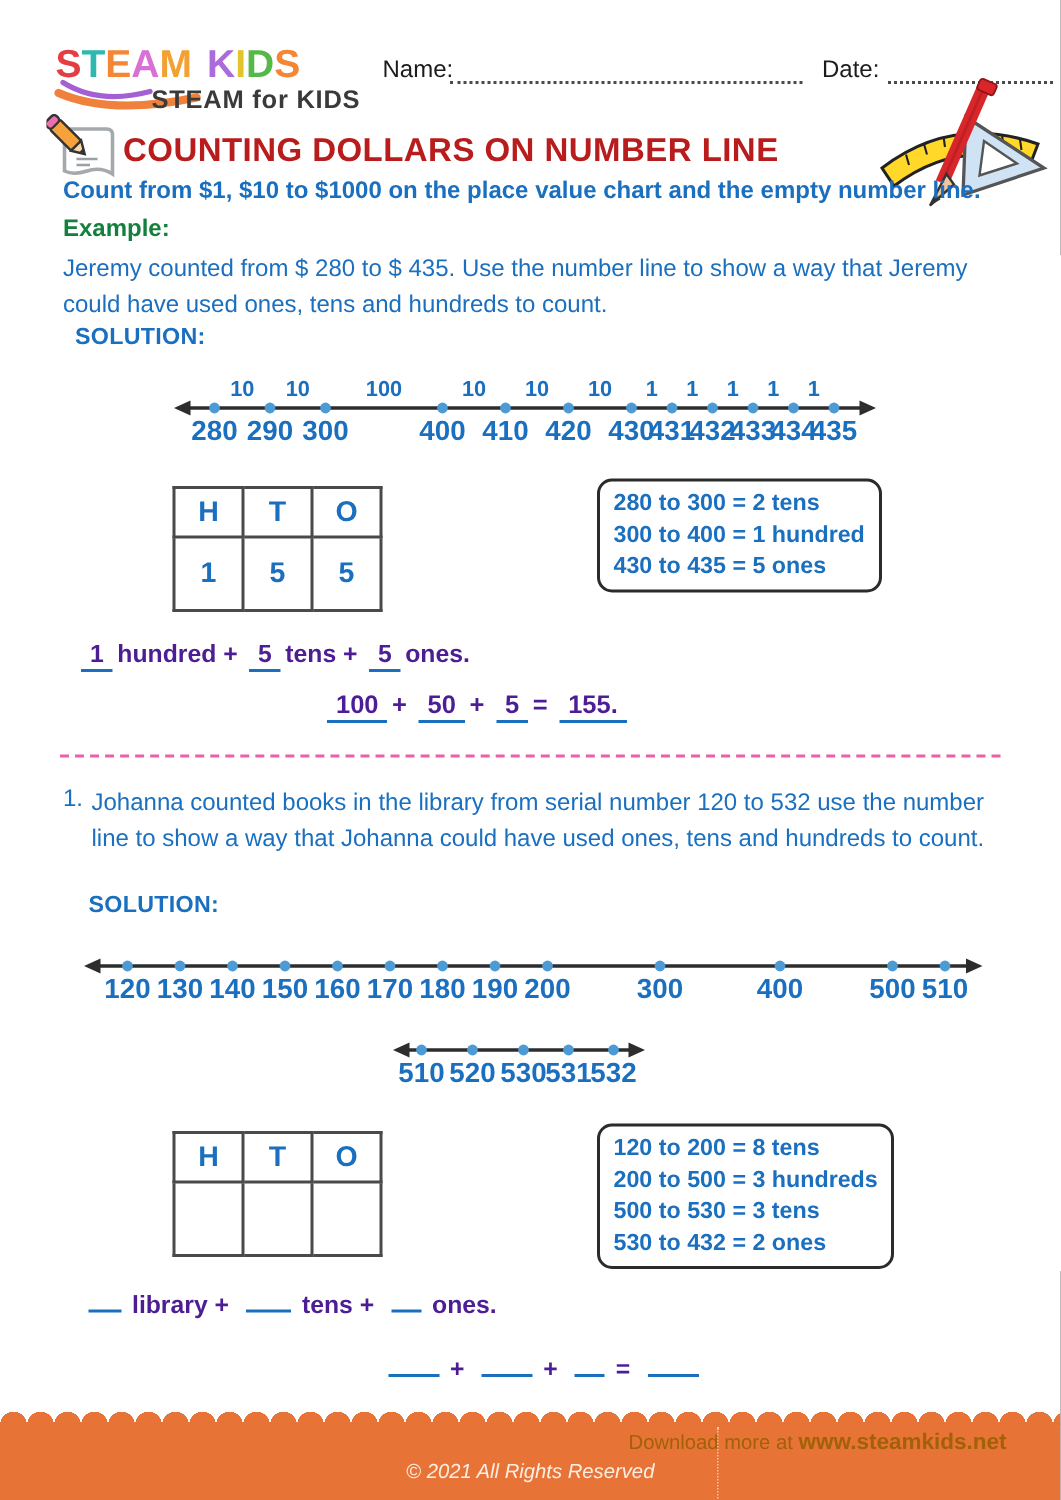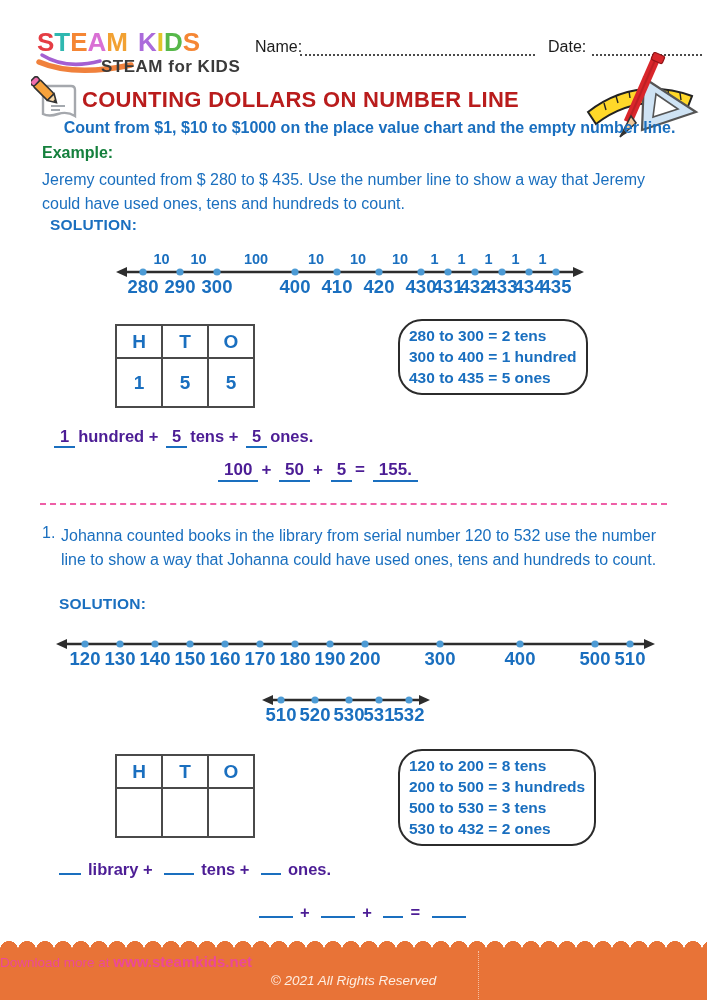--- a/index.html
+++ b/index.html
@@ -11,54 +11,54 @@
   
   .logo-letters{left:37px;top:27px;font-size:26px;font-weight:800;letter-spacing:0px;line-height:30px;white-space:nowrap;}
   .logo-letters span{display:inline-block;}
   .logo-letters .gap{margin-left:10px;}
   .logo-tagline{left:101px;top:57px;font-size:17px;font-weight:700;color:#3a3a3a;letter-spacing:.5px;text-align:right;}
   .field-label{font-size:16px;color:#1c1c1c;}
   .dotline{display:inline-block;border-bottom:2px dotted #4a4a4a;height:17px;}
 
   
   .page-title{left:82px;top:87px;font-size:22px;font-weight:800;color:#b91c1c;letter-spacing:.3px;white-space:nowrap;}
-  .intro{left:42px;top:119px;width:655px;font-size:16px;font-weight:700;color:#1a6fbf;text-align:center;}
+  .intro{left:42px;top:119px;width:655px;font-size:16px;font-weight:700;color:#1a6fbf;}
   .example-label{left:42px;top:144px;font-size:16px;font-weight:700;color:#15803d;}
   .problem{left:42px;top:168px;width:615px;font-size:16px;color:#1a6fbf;line-height:23.5px;}
   .solution{font-size:15.5px;font-weight:800;color:#1a6fbf;letter-spacing:.2px;}
 
   
   .pv-table{border-collapse:collapse;}
   .pv-table td{width:46px;border:2.2px solid #4a4a4a;text-align:center;
                color:#1a6fbf;font-size:19px;font-weight:600;padding:0;}
   .pv-table tr.hdr td{height:33px;}
   .pv-table tr.val td{height:49px;}
 
   
-  .steps-box{border:2.2px solid #2b2b2b;border-radius:24px;padding:4px 9px 5px 9px;
+  .steps-box{border:2.2px solid #2b2b2b;border-radius:10px;padding:4px 9px 5px 9px;
              color:#1a6fbf;font-size:15.5px;font-weight:600;line-height:21px;white-space:nowrap;background:#fff;}
 
   
   .fill{font-size:16.5px;font-weight:600;color:#4c1d95;white-space:nowrap;}
   .fill .u{display:inline-block;border-bottom:2px solid #1a6fbf;padding:0 6px;text-align:center;}
   .fill .w{margin:0 3px;}
   .bl{display:inline-block;border-bottom:2px solid #1a6fbf;height:15px;vertical-align:baseline;margin:0 4px;}
   .w22{width:22px;} .w30{width:30px;} .w20{width:20px;} .w34{width:34px;}
 
   .divider{left:40px;top:503px;width:627px;border-top:2.5px dashed #ee5fa7;}
 
   .qnum{left:42px;top:524px;font-size:16px;color:#1a6fbf;}
   .qtext{left:61px;top:524px;width:612px;font-size:16px;color:#1a6fbf;line-height:23.5px;}
 
   
   .scallops{left:0;top:938px;width:707px;height:12px;
     background-image:radial-gradient(circle 9px at 9px 12px,#e87337 98%,transparent 100%);
     background-size:18px 12px;background-repeat:repeat-x;}
   .footer-body{left:0;top:949px;width:707px;height:51px;background:#e87337;}
-  .footer-line1{left:0;top:953px;width:671px;text-align:left;color:#ec4899;font-size:13.5px;}
+  .footer-line1{left:0;top:953px;width:671px;text-align:right;color:#a16207;font-size:13.5px;}
   .footer-line1 b{font-size:15px;}
   .footer-line2{left:0;top:973px;width:707px;text-align:center;color:#fdeee2;font-size:13.5px;font-style:italic;}
   .footer-vline{left:478px;top:951px;height:48px;border-left:1px dotted rgba(255,255,255,.55);}
 </style>
 </head>
 <body>
 
 <div class="page">
 
   <div class="abs logo-letters">

